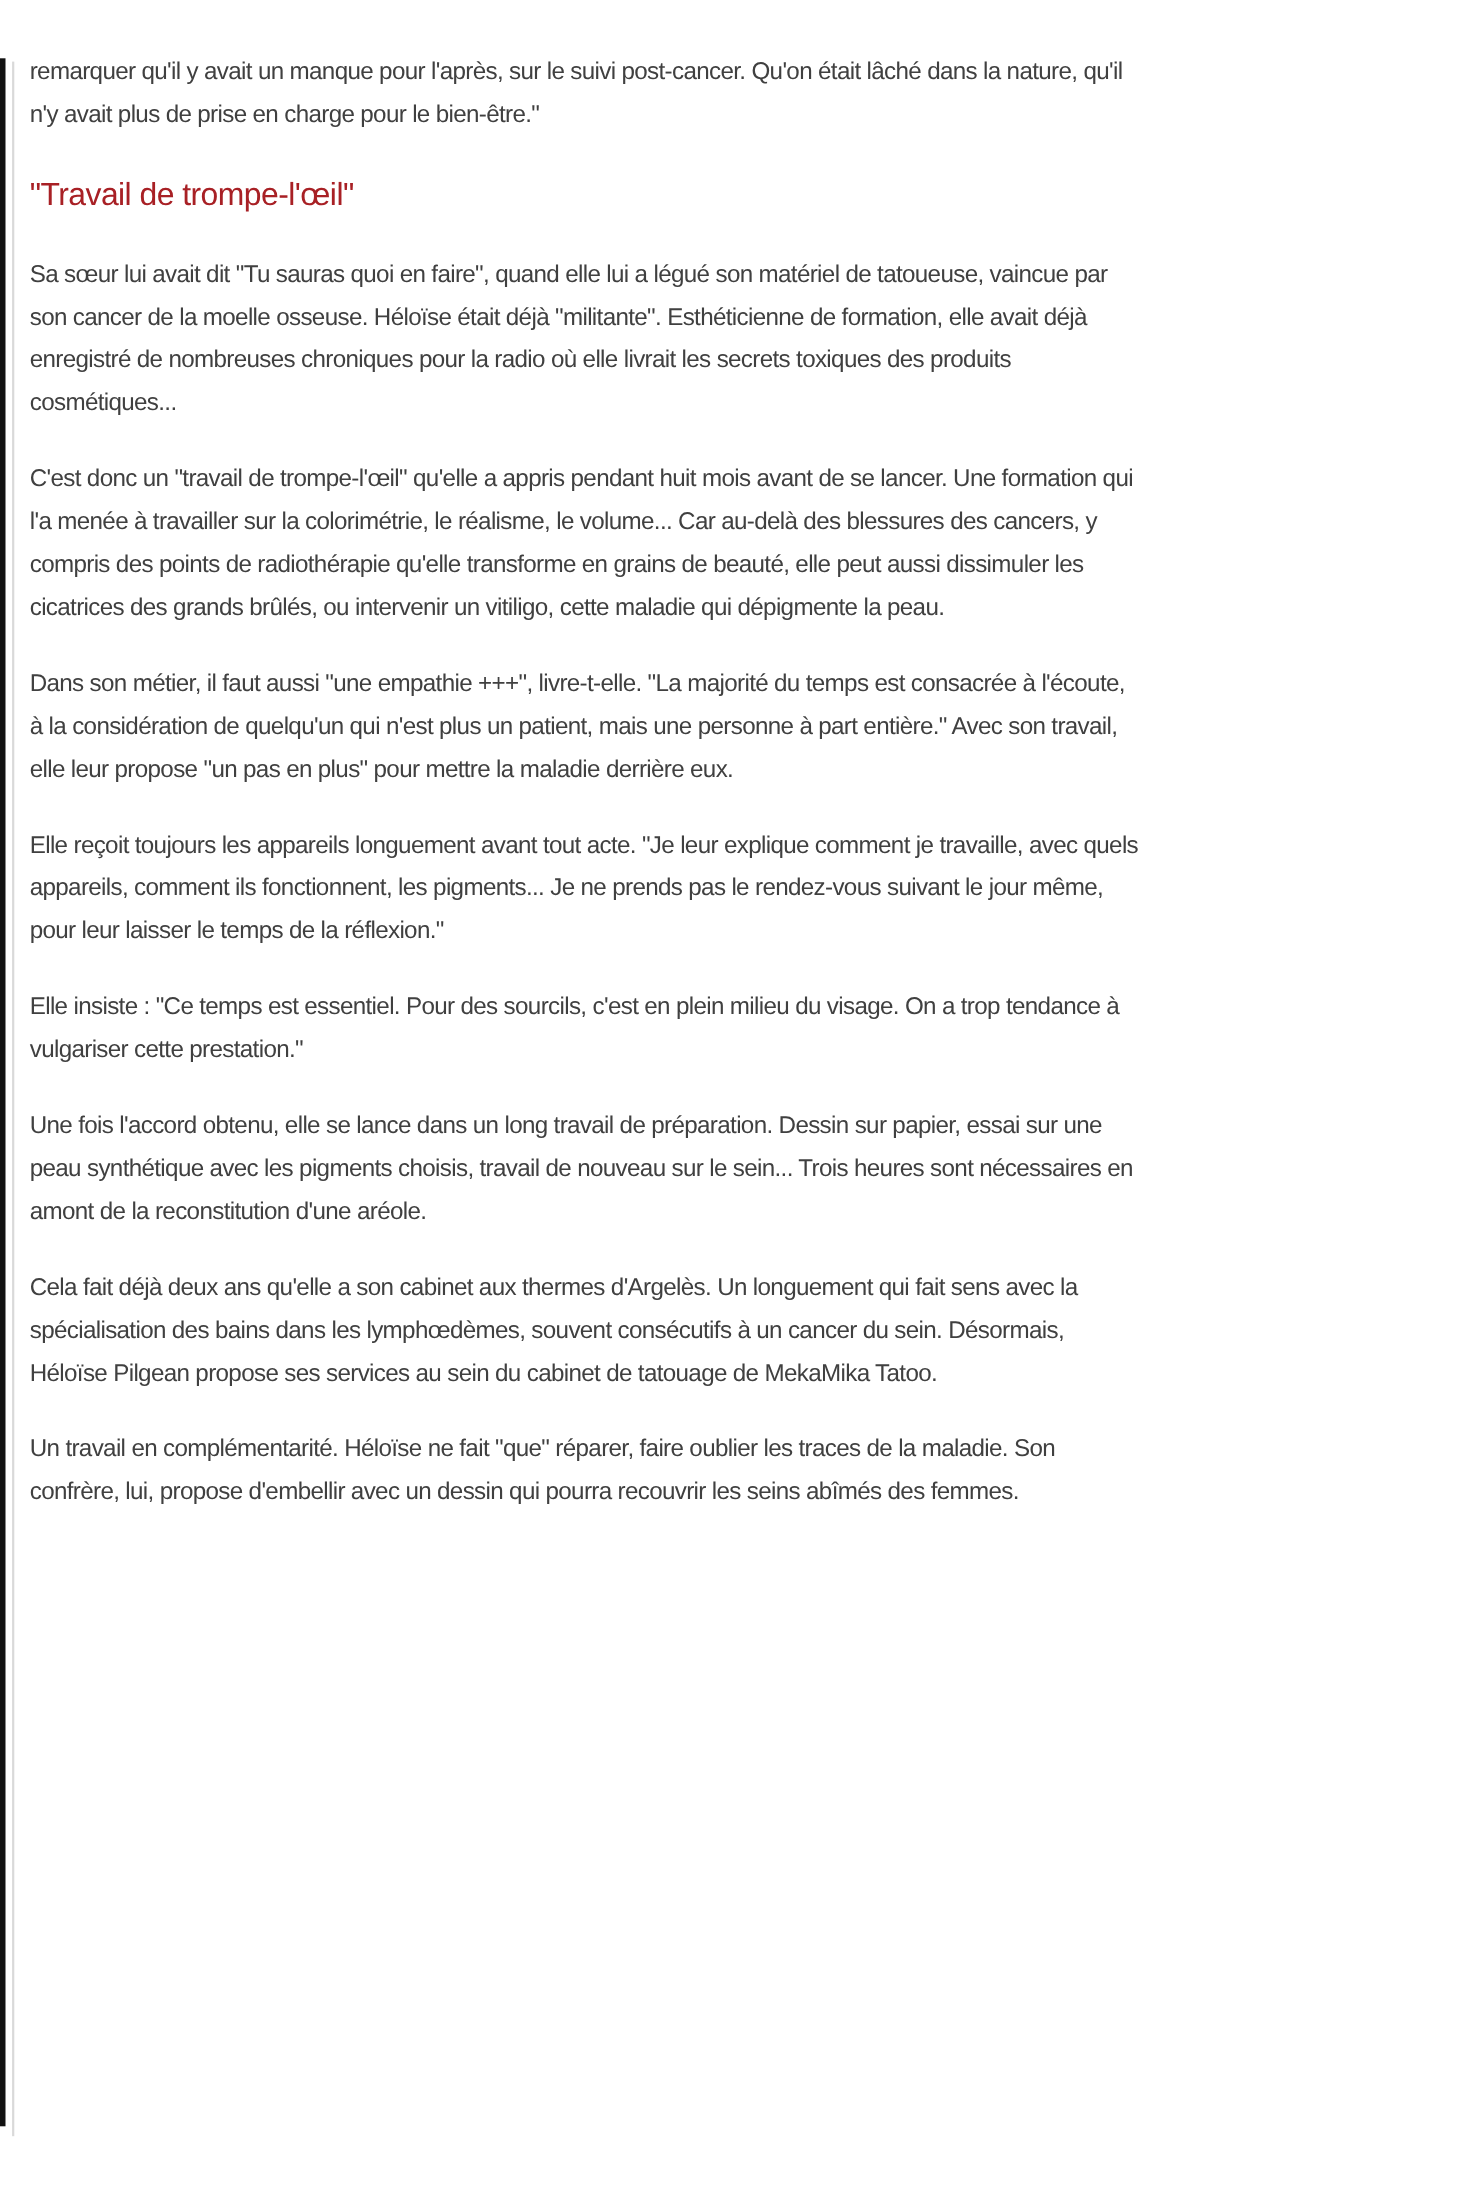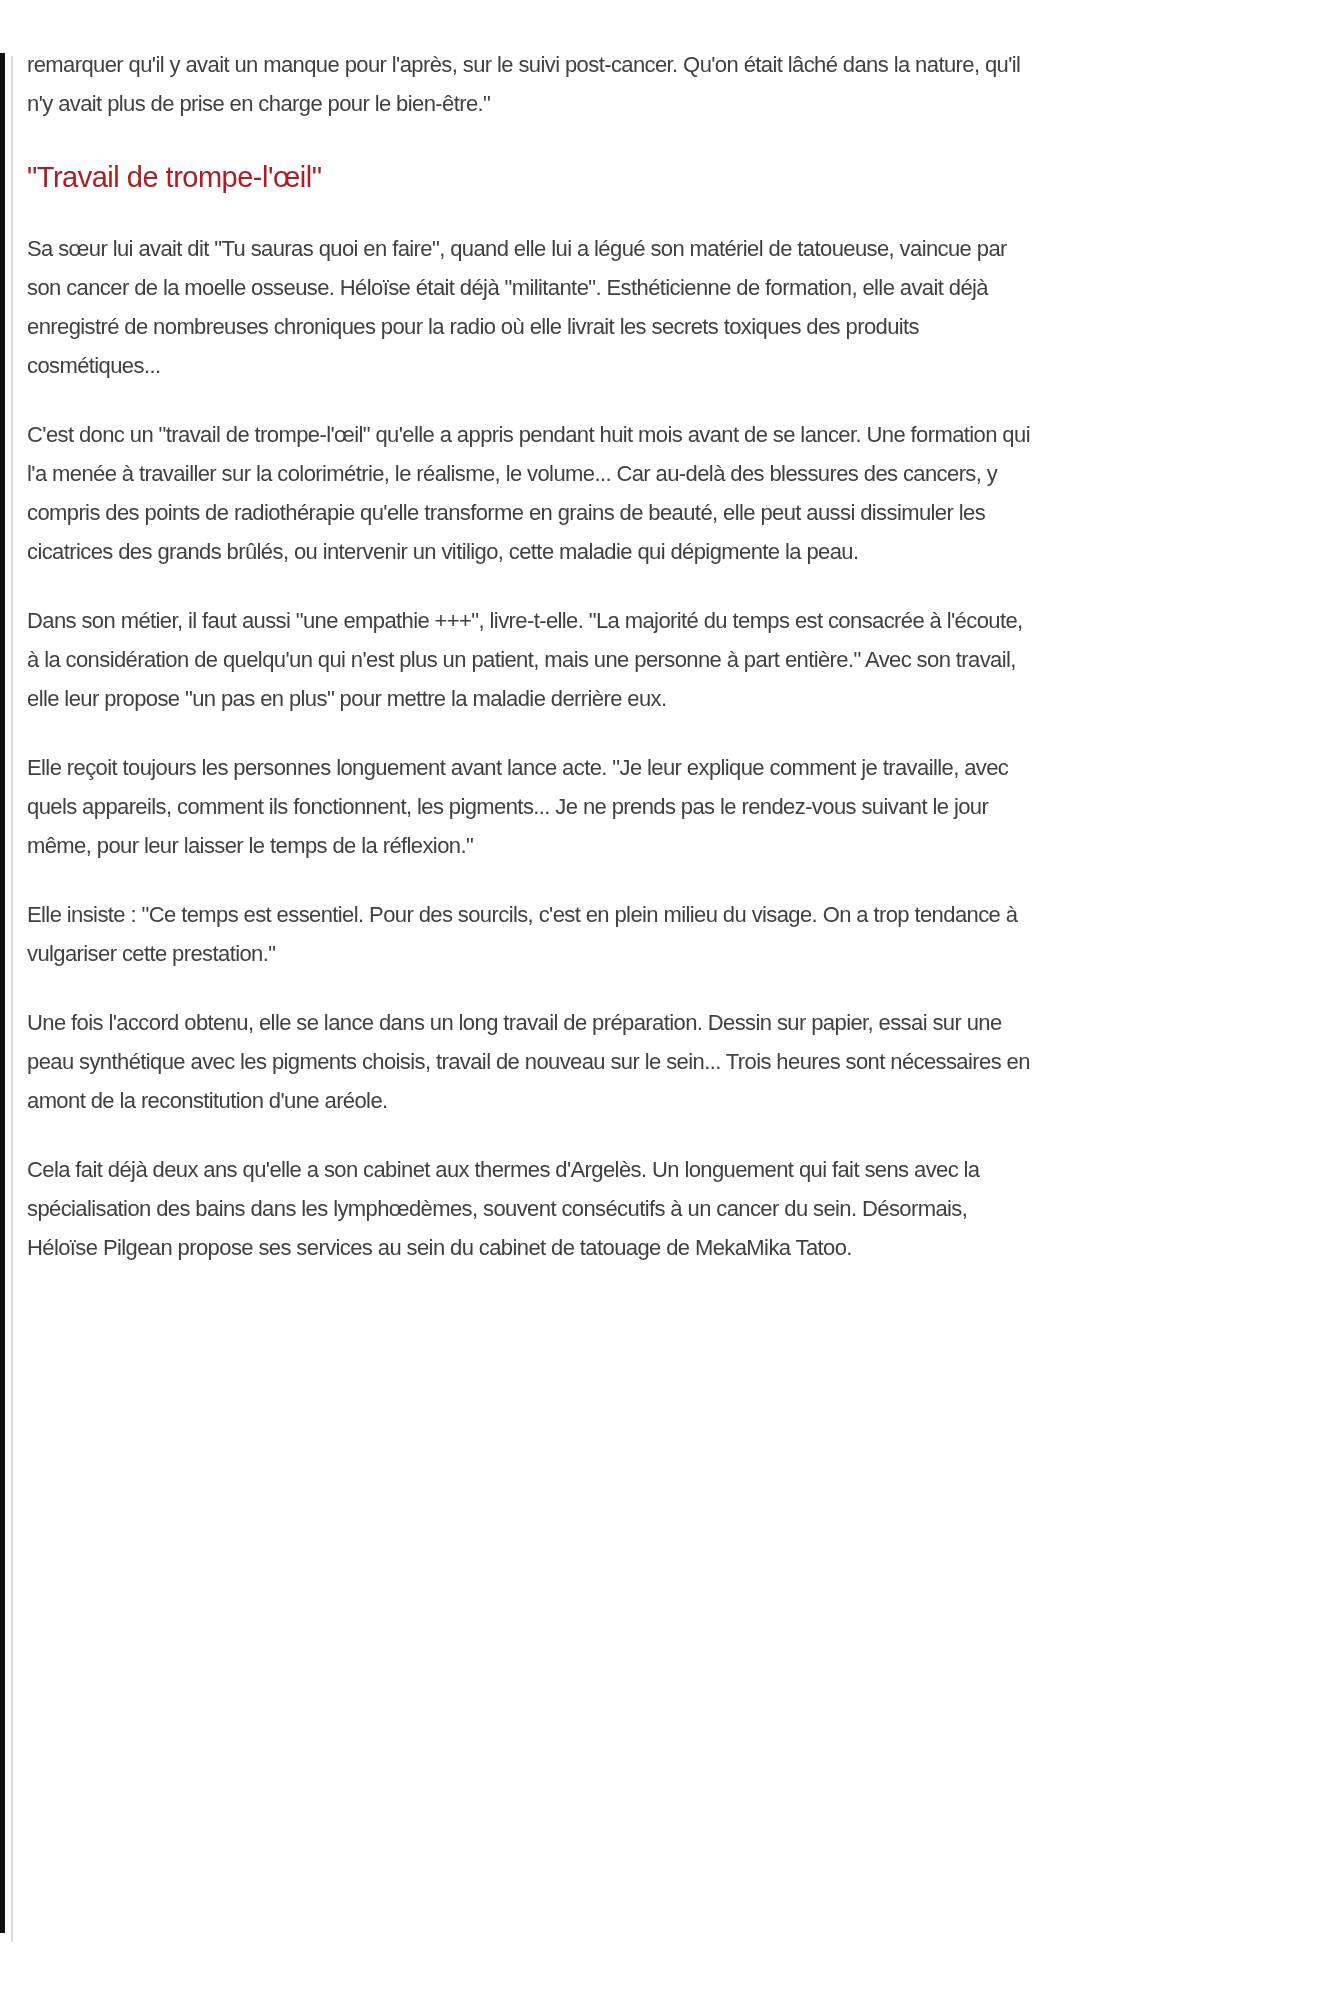--- a/index.html
+++ b/index.html
@@ -62,23 +62,24 @@
 
     <h2>"Travail de trompe-l'œil"</h2>
 
     <p>Sa sœur lui avait dit "Tu sauras quoi en faire", quand elle lui a légué son matériel de tatoueuse, vaincue par son cancer de la moelle osseuse. Héloïse était déjà "militante". Esthéticienne de formation, elle avait déjà enregistré de nombreuses chroniques pour la radio où elle livrait les secrets toxiques des produits cosmétiques...</p>
 
     <p>C'est donc un "travail de trompe-l'œil" qu'elle a appris pendant huit mois avant de se lancer. Une formation qui l'a menée à travailler sur la colorimétrie, le réalisme, le volume... Car au-delà des blessures des cancers, y compris des points de radiothérapie qu'elle transforme en grains de beauté, elle peut aussi dissimuler les cicatrices des grands brûlés, ou intervenir un vitiligo, cette maladie qui dépigmente la peau.</p>
 
     <p>Dans son métier, il faut aussi "une empathie +++", livre-t-elle. "La majorité du temps est consacrée à l'écoute, à la considération de quelqu'un qui n'est plus un patient, mais une personne à part entière." Avec son travail, elle leur propose "un pas en plus" pour mettre la maladie derrière eux.</p>
 
 
-    <p>Elle reçoit toujours les personnes longuement avant lance acte. "Je leur explique comment je travaille, avec quels appareils, comment ils fonctionnent, les pigments... Je ne prends pas le rendez-vous suivant le jour même, pour leur laisser le temps de la réflexion."</p>
+    <p>Elle reçoit toujours les appareils longuement avant tout acte. "Je leur explique comment je travaille, avec quels appareils, comment ils fonctionnent, les pigments... Je ne prends pas le rendez-vous suivant le jour même, pour leur laisser le temps de la réflexion."</p>
 
     <p>Elle insiste : "Ce temps est essentiel. Pour des sourcils, c'est en plein milieu du visage. On a trop tendance à vulgariser cette prestation."</p>
 
     <p>Une fois l'accord obtenu, elle se lance dans un long travail de préparation. Dessin sur papier, essai sur une peau synthétique avec les pigments choisis, travail de nouveau sur le sein... Trois heures sont nécessaires en amont de la reconstitution d'une aréole.</p>
 
     <p>Cela fait déjà deux ans qu'elle a son cabinet aux thermes d'Argelès. Un longuement qui fait sens avec la spécialisation des bains dans les lymphœdèmes, souvent consécutifs à un cancer du sein. Désormais, Héloïse Pilgean propose ses services au sein du cabinet de tatouage de MekaMika Tatoo.</p>
 
+    <p>Un travail en complémentarité. Héloïse ne fait "que" réparer, faire oublier les traces de la maladie. Son confrère, lui, propose d'embellir avec un dessin qui pourra recouvrir les seins abîmés des femmes.</p>
 
   </article>
 </div>
 
 </body></html>

